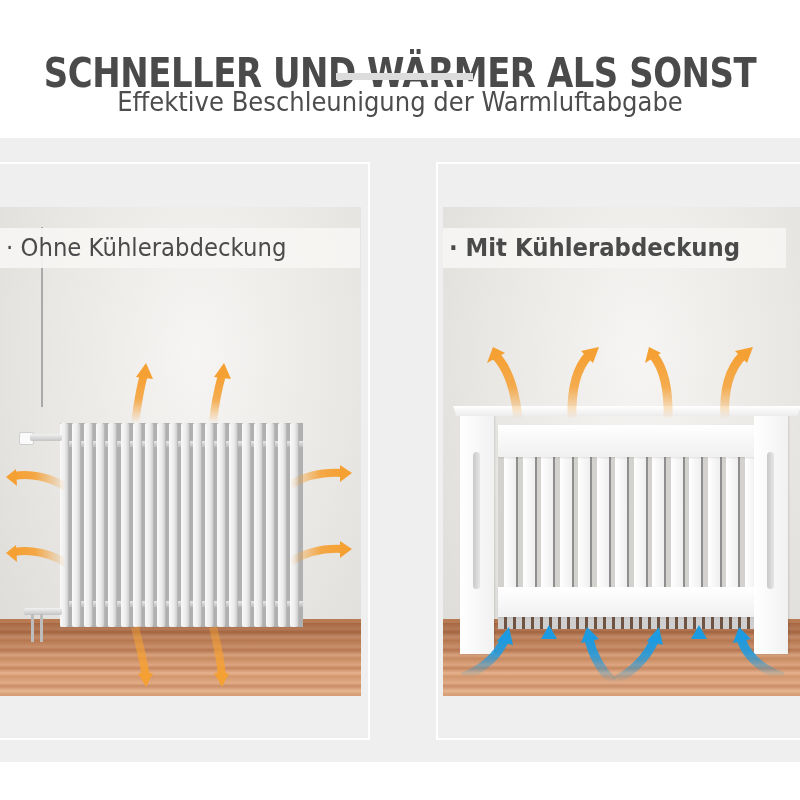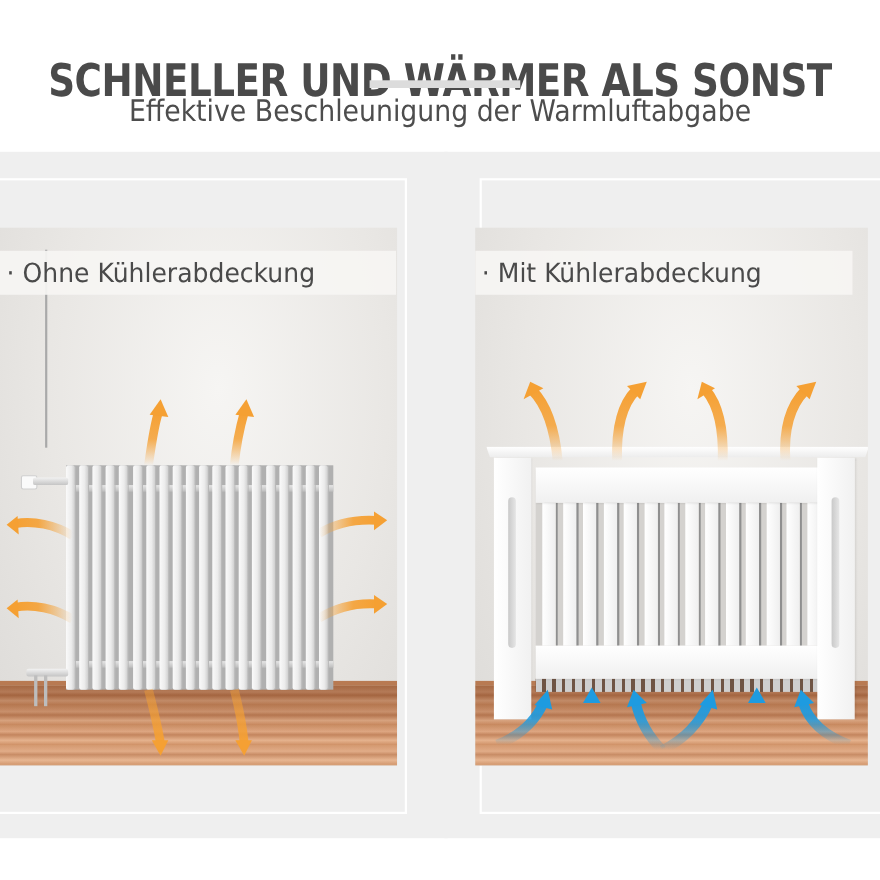--- a/index.html
+++ b/index.html
@@ -9,21 +9,21 @@
   .subtitle{position:absolute;left:0;top:86px;width:800px;text-align:center;font-size:27px;color:#4d4d4d;font-family:"DejaVu Sans","Liberation Sans",sans-serif;font-weight:normal;transform:scaleX(0.9);transform-origin:center;}
   .panel{position:absolute;top:138px;height:624px;background:#efefef;padding-left:12px;}
   .panel.left{left:0;width:395px;}
   .panel.right{left:404px;width:396px;}
   .frame{position:absolute;border:2px solid #ffffff;}
   .panel.left .frame{left:-4px;top:24px;width:370px;height:574px;}
   .panel.right .frame{left:32px;top:24px;width:380px;height:574px;}
   .photo{position:absolute;top:69px;height:489px;overflow:hidden;
     background:radial-gradient(ellipse at 55% 30%, #f6f5f3 0%, #e9e7e4 55%, #dcdad7 100%);}
   .panel.left .photo{left:0;width:361px;}
-  .panel.right .photo{left:28px;width:357px;}
+  .panel.right .photo{left:39px;width:357px;font-weight:bold;}
   .floor{position:absolute;left:0;right:0;bottom:0;height:73px;
     background:repeating-linear-gradient(180deg,#c98a5e 0px,#d9a07a 6px,#b9774e 9px,#e0ab85 14px,#c68356 18px);}
   .floor::after{content:"";position:absolute;inset:0;background:linear-gradient(180deg,rgba(120,60,30,.45) 0%,rgba(255,210,180,.15) 60%,rgba(255,220,190,.25) 100%);}
   .baseboard{position:absolute;left:0;right:0;bottom:73px;height:4px;background:#b87a52;}
   .label{position:absolute;top:21px;height:40px;background:rgba(246,245,243,.92);color:#4a4a4a;font-size:24px;line-height:40px;padding-left:6px;font-family:"DejaVu Sans",sans-serif;}
   .panel.left .label{left:0;width:354px;}
   .panel.right .label{left:0;width:337px;}
   .label span{display:inline-block;transform:scaleX(0.95);transform-origin:left;}
   
   .radiator{position:absolute;left:60px;top:216px;width:243px;height:204px;}

